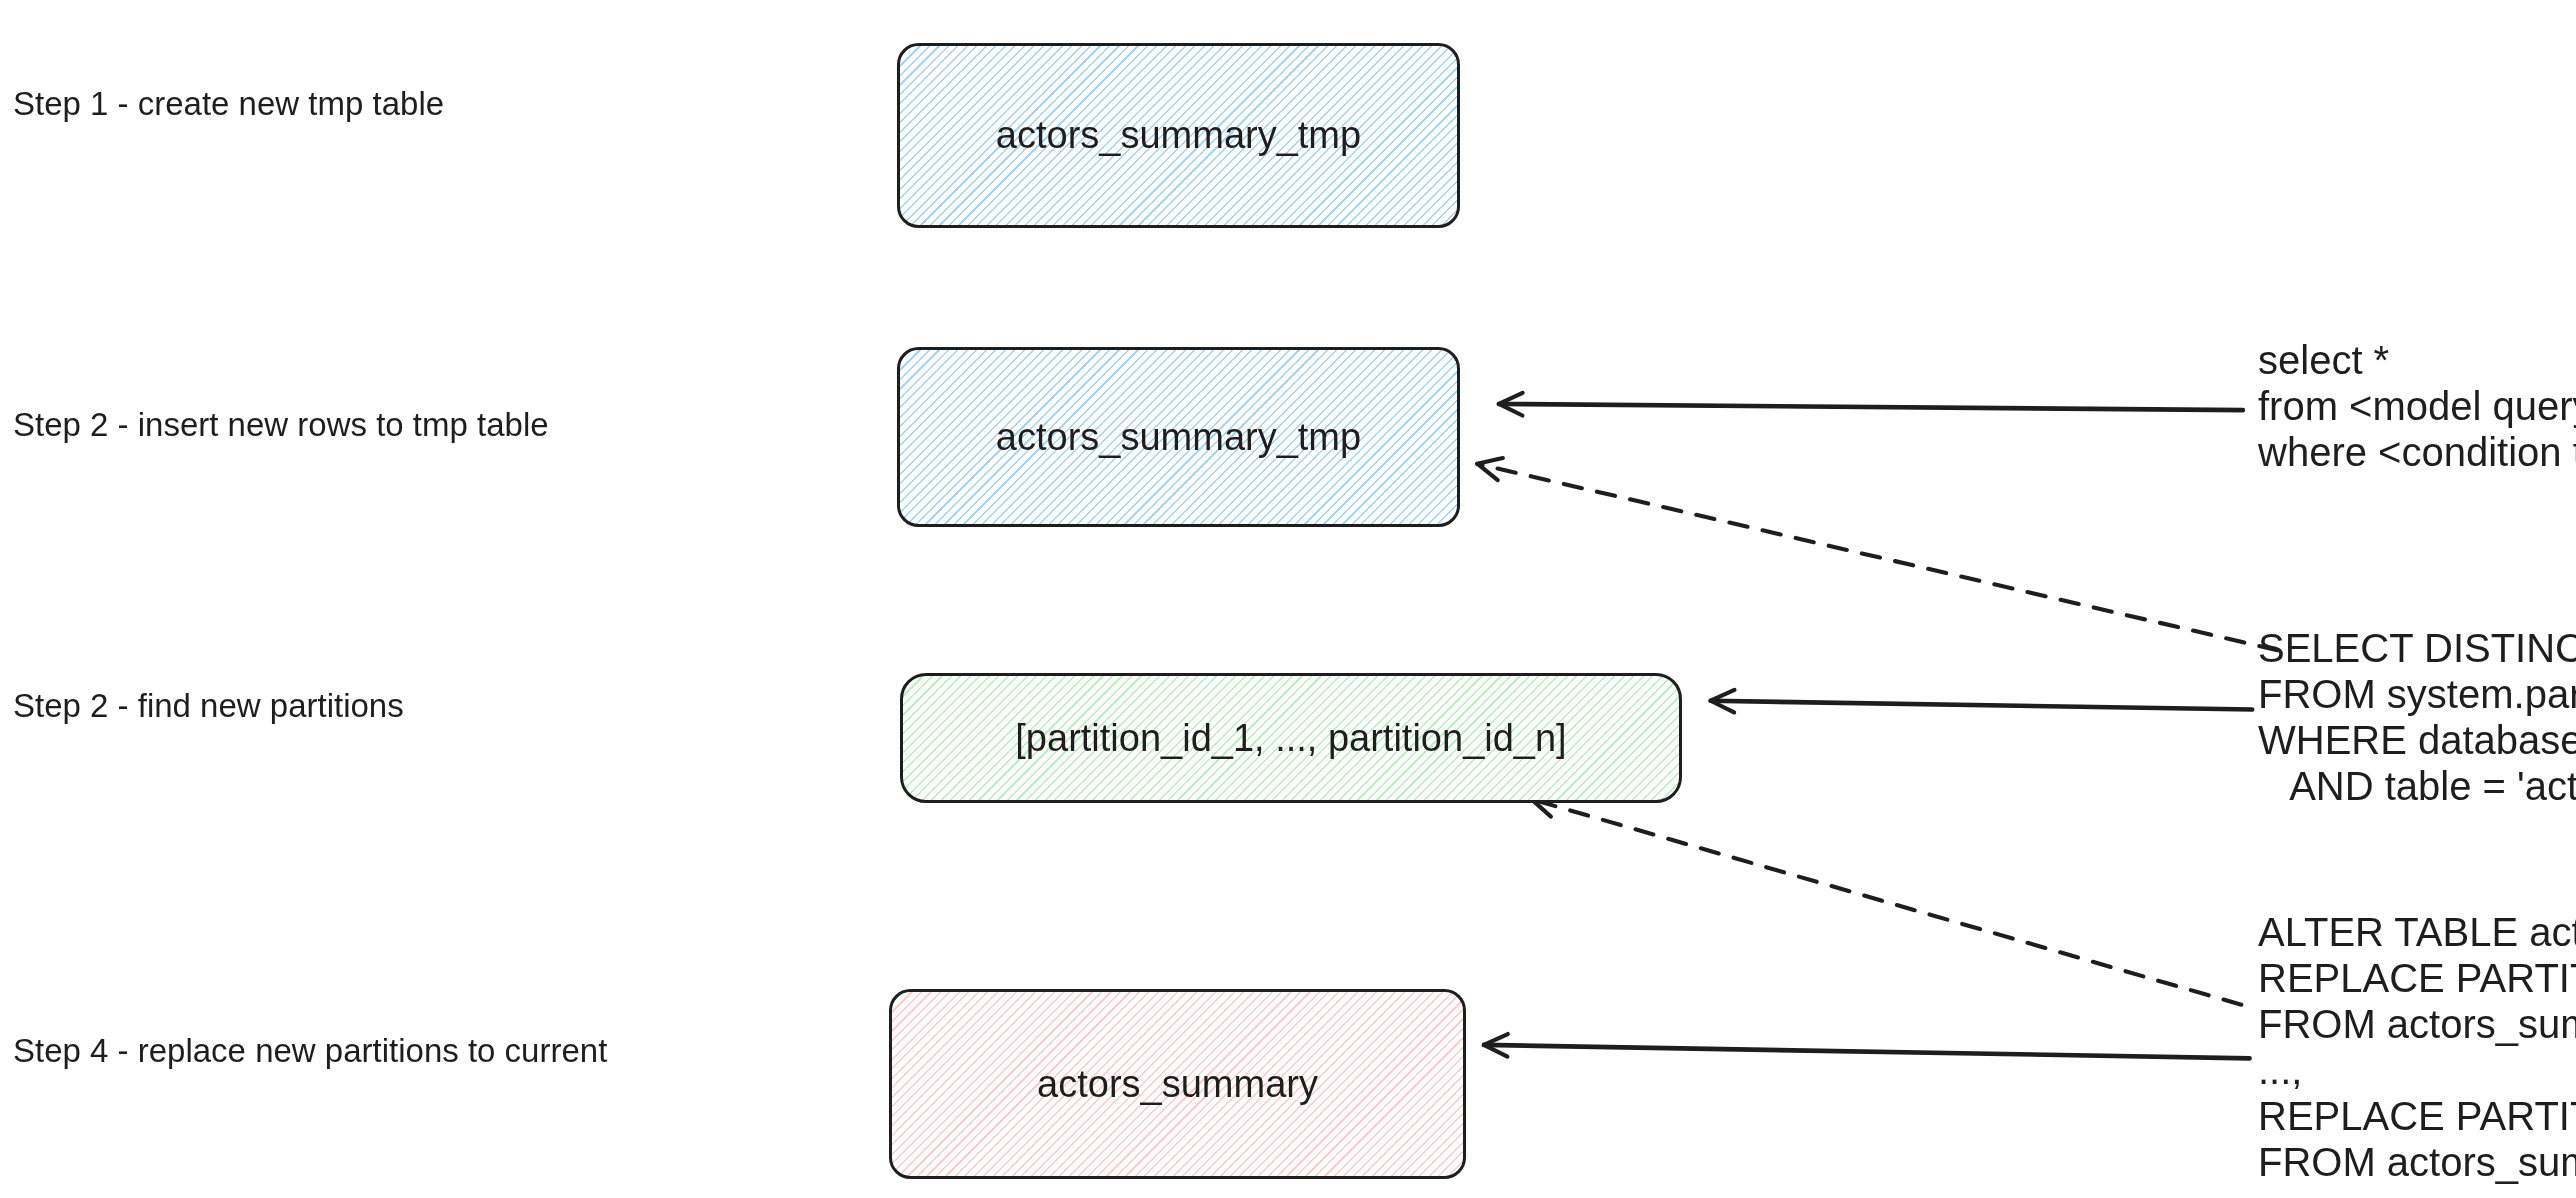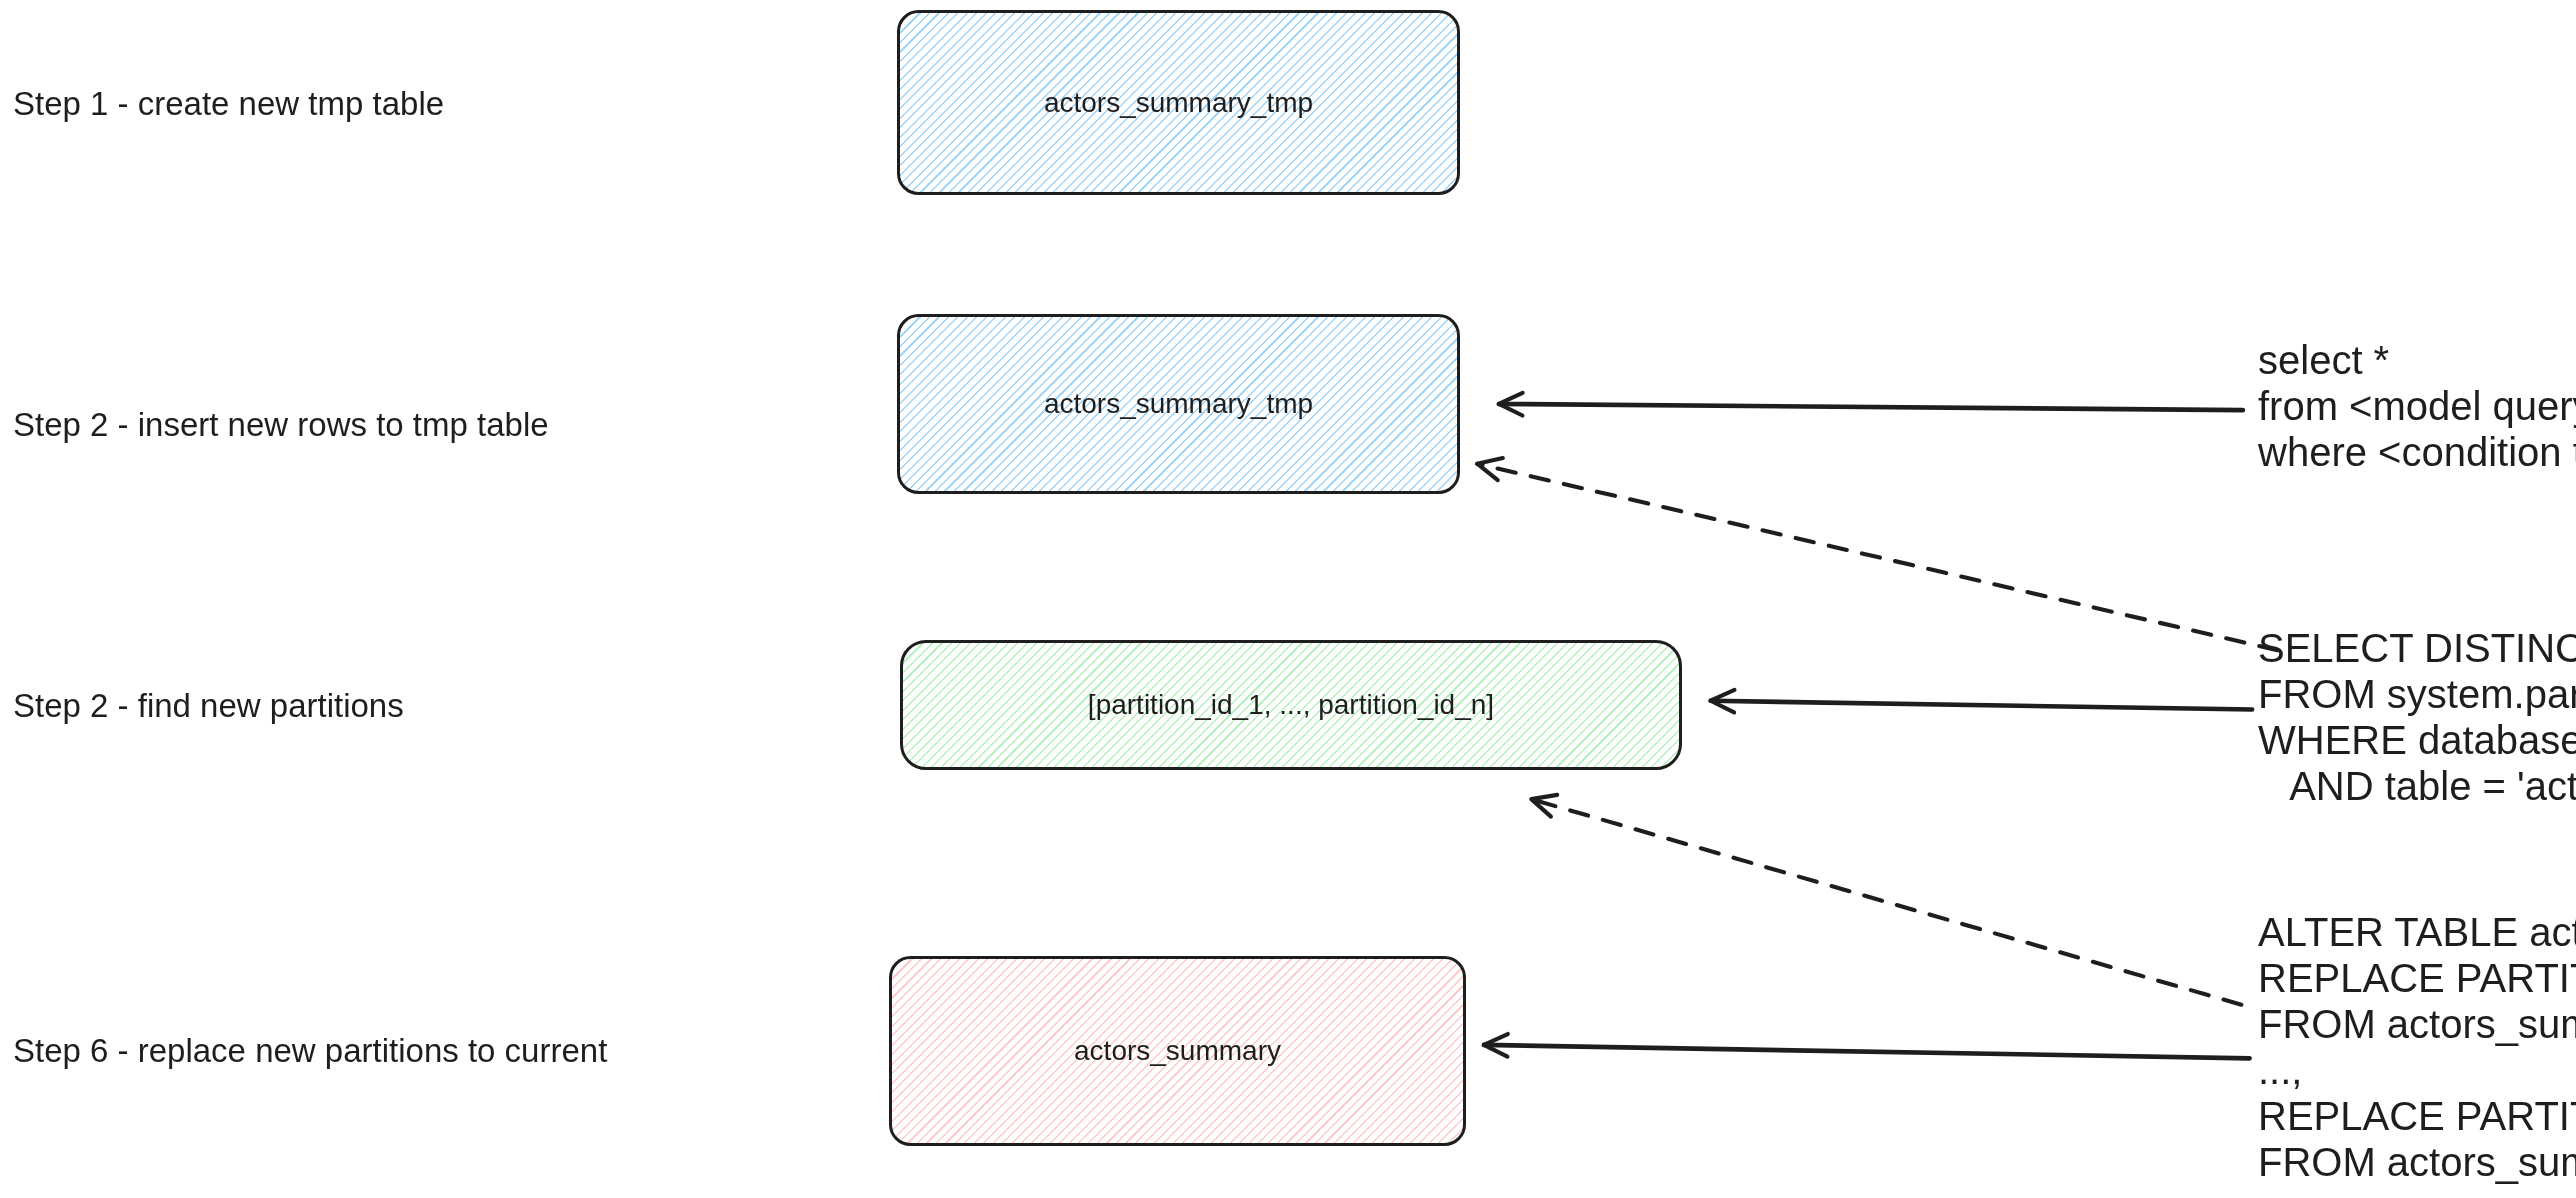--- a/index.html
+++ b/index.html
@@ -20,23 +20,24 @@
     white-space: nowrap;
   }
   .node {
     position: absolute;
     box-sizing: border-box;
     border: 3.6px solid #1e1e1e;
     border-radius: 21.6px;
     display: flex;
     align-items: center;
     justify-content: center;
-    font-size: 28px;
+    font-size: 38px;
     white-space: nowrap;
     background-color: #ffffff;
+    margin-top: 33px;
   }
   .node-blue {
     background-image: repeating-linear-gradient(135deg,
       rgba(158, 212, 248, 0.95) 0px, rgba(158, 212, 248, 0.95) 1.5px,
       transparent 1.5px, transparent 6.7px);
   }
   .node-green {
     background-image: repeating-linear-gradient(135deg,
       rgba(178, 242, 187, 0.95) 0px, rgba(178, 242, 187, 0.95) 1.5px,
       transparent 1.5px, transparent 6.7px);
@@ -87,21 +88,21 @@
     <line x1="4366" y1="2054" x2="2880" y2="2028" stroke="#1e1e1e" stroke-width="9" stroke-linecap="round" marker-end="url(#arrowhead)"></line>
 
     <line x1="4420" y1="1262" x2="2867" y2="900" stroke="#1e1e1e" stroke-width="8" stroke-linecap="round" stroke-dasharray="36 30" marker-end="url(#arrowhead)"></line>
 
     <line x1="4350" y1="1950" x2="2972" y2="1551" stroke="#1e1e1e" stroke-width="8" stroke-linecap="round" stroke-dasharray="36 30" marker-end="url(#arrowhead)"></line>
   </svg>
 
   <div class="step-label" style="top:81px">Step 1 - create new tmp table</div>
   <div class="step-label" style="top:402px">Step 2 - insert new rows to tmp table</div>
   <div class="step-label" style="top:683px">Step 2 - find new partitions</div>
-  <div class="step-label" style="top:1028px">Step 6 - replace new partitions to current</div>
+  <div class="step-label" style="top:1028px">Step 4 - replace new partitions to current</div>
 
   <div class="node node-blue" style="left:897px; top:10.3px; width:563px; height:185px">
     <span>actors_summary_tmp</span>
   </div>
 
   <div class="node node-blue" style="left:897px; top:314px; width:563px; height:180px">
     <span>actors_summary_tmp</span>
   </div>
 
   <div class="node node-green" style="left:900px; top:640px; width:782px; height:130px">

